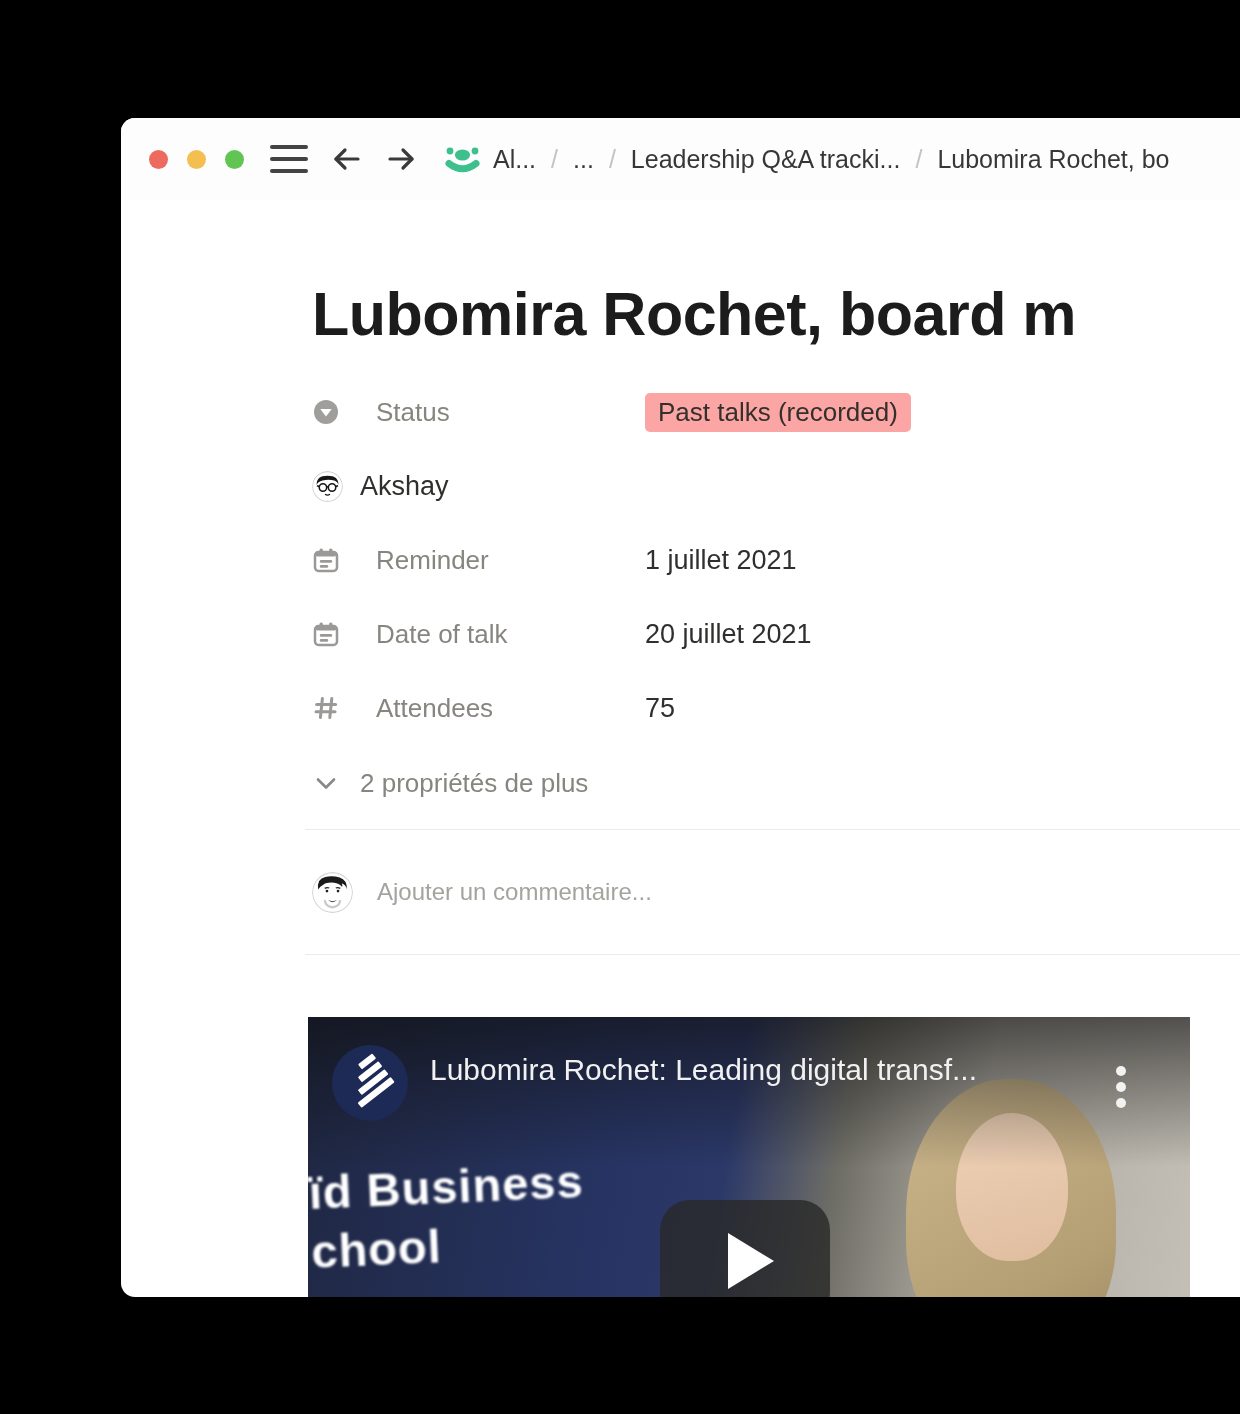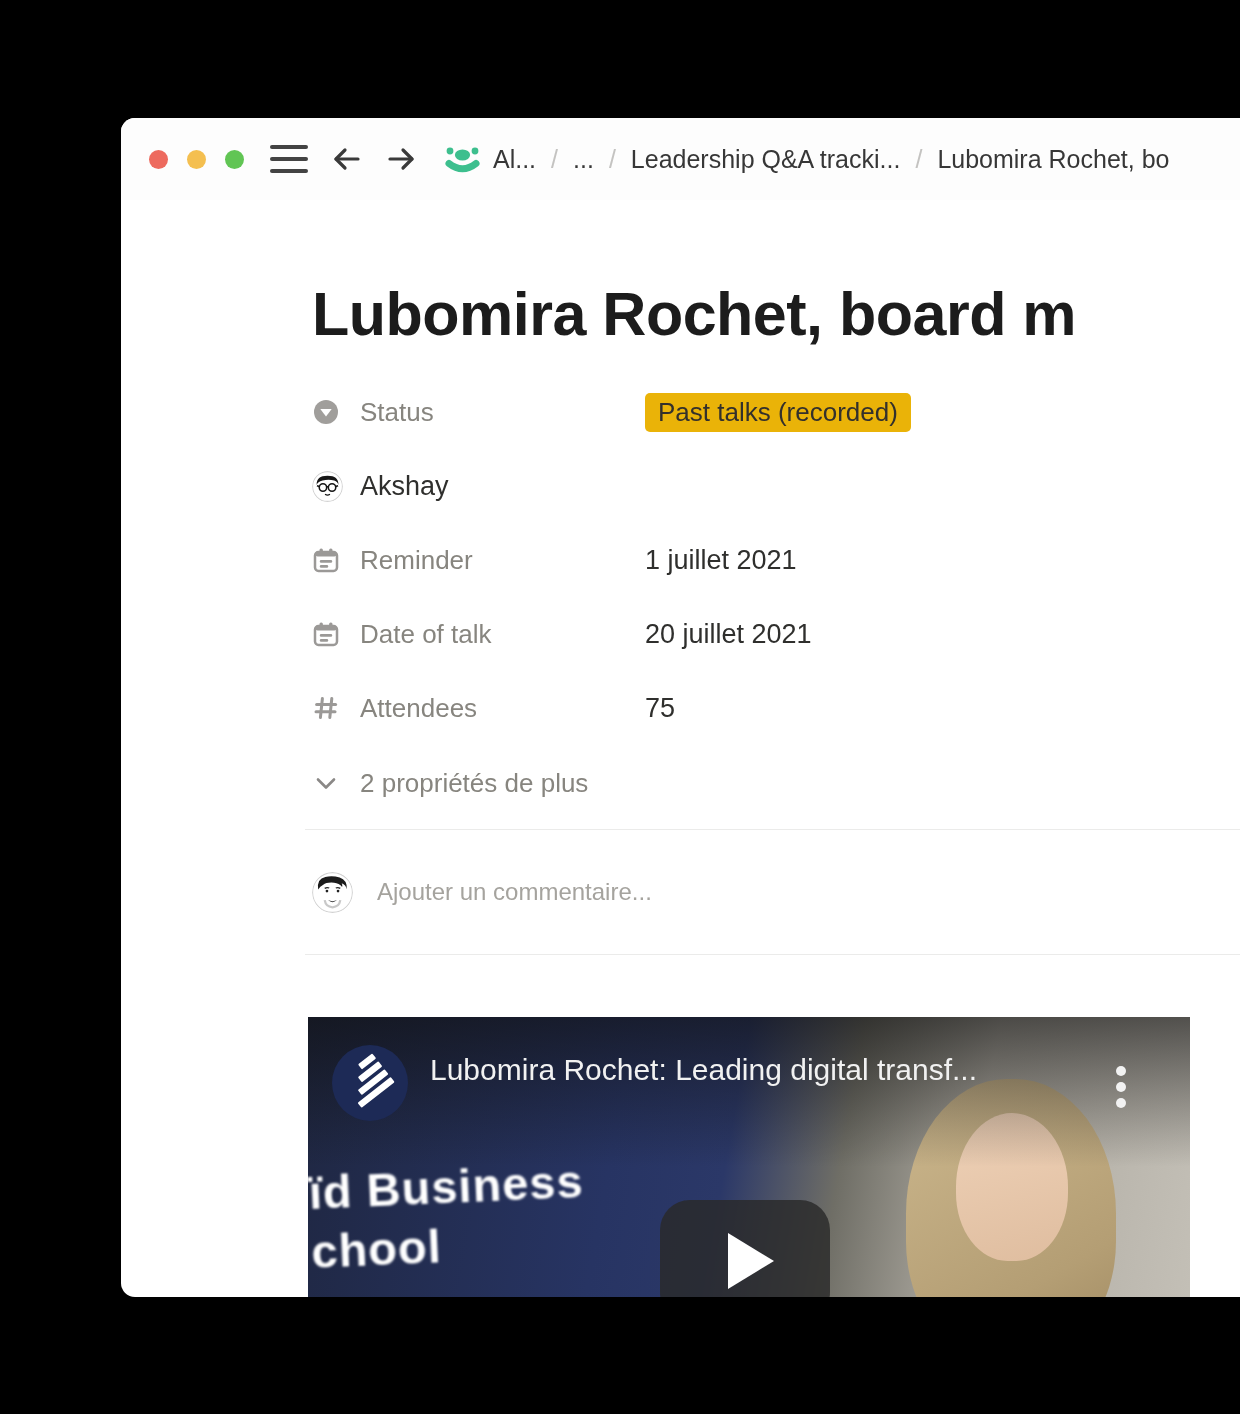--- a/index.html
+++ b/index.html
@@ -22,24 +22,24 @@
   .crumbs .sep{color:#c4c3c1;margin:0 15px;}
   .crumb{cursor:default;}
 
   
   .content{padding-left:191px;}
   .page-title{margin-top:78px;font-size:61px;font-weight:700;letter-spacing:-0.5px;
               color:#1c1c1c;white-space:nowrap;line-height:72px;}
 
   .props{margin-top:25px;}
   .prop-row{display:flex;align-items:center;height:74px;}
-  .prop-label{display:flex;align-items:center;gap:20px;width:333px;color:#87857f;font-size:26px;}
+  .prop-label{display:flex;align-items:center;gap:36px;width:333px;color:#87857f;font-size:26px;}
   .prop-label .picon{width:28px;height:28px;display:flex;align-items:center;justify-content:center;}
   .prop-value{font-size:27px;color:#2f2f2d;display:flex;align-items:center;gap:17px;}
-  .tag{background:#eab308;border-radius:5px;padding:4px 13px;font-size:26px;color:#33302c;}
+  .tag{background:#fca5a5;border-radius:5px;padding:4px 13px;font-size:26px;color:#33302c;}
   .avatar30{width:31px;height:31px;border-radius:50%;overflow:hidden;flex:0 0 auto;}
   .more-props{display:flex;align-items:center;gap:20px;height:76px;color:#87857f;font-size:26px;}
   .more-props .picon{width:28px;height:28px;display:flex;align-items:center;justify-content:center;}
 
   .divider{border:none;border-top:1px solid #ebebea;margin:8px 0 0 -7px;}
   .comment-row{display:flex;align-items:center;gap:24px;height:124px;}
   .avatar40{width:41px;height:41px;border-radius:50%;overflow:hidden;flex:0 0 auto;}
   .comment-placeholder{font-size:24px;color:#a5a39e;}
   .divider2{border:none;border-top:1px solid #ebebea;margin:0 0 0 -7px;}
 

